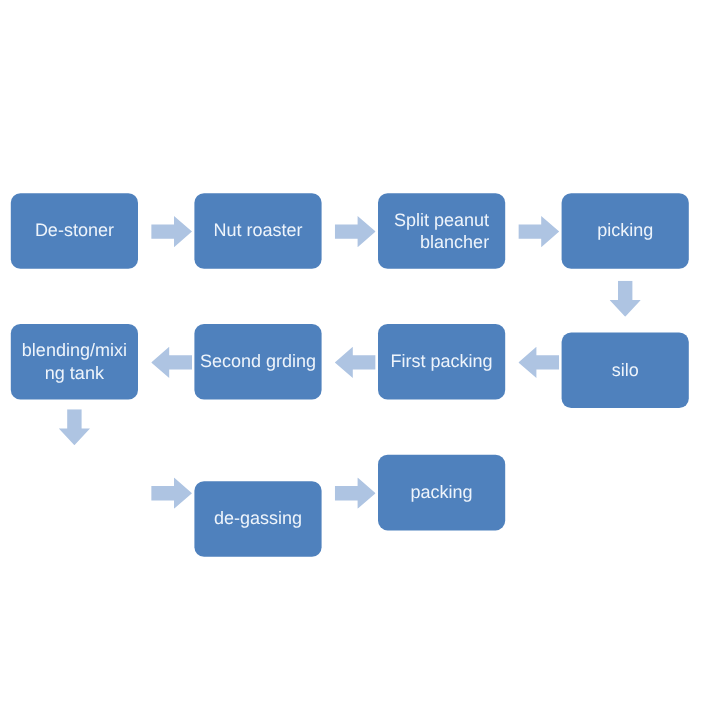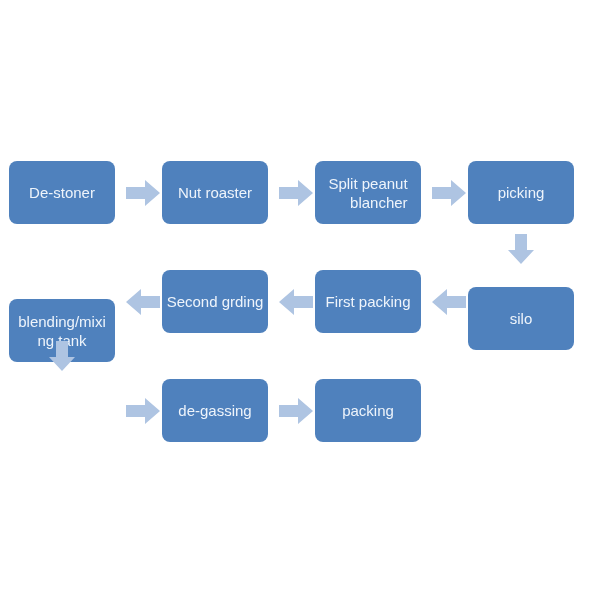--- a/index.html
+++ b/index.html
@@ -65,25 +65,25 @@
         <polygon points="0,7 19,7 19,0 34,13 19,26 19,19 0,19"></polygon>
       </svg>
   </span>
 
   <span class="arrow" style="left:508px; top:234px;">
     <svg width="26" height="30" viewBox="0 0 26 30">
         <polygon points="7,0 19,0 19,16 26,16 13,30 0,16 7,16"></polygon>
       </svg>
   </span>
 
-  <div class="node" style="left:9px;   top:270px;margin-top:29px;">blending/mixi
+  <div class="node" style="left:9px;   top:270px;">blending/mixi
 ng tank</div>
   <div class="node" style="left:162px; top:270px;text-align:right;">Second grding</div>
   <div class="node" style="left:315px; top:270px;">First packing</div>
-  <div class="node" style="left:468px; top:287px;">silo</div>
+  <div class="node" style="left:468px; top:277px;">silo</div>
 
   <span class="arrow" style="left:432px; top:289px;">
     <svg width="34" height="26" viewBox="0 0 34 26">
         <polygon points="34,7 15,7 15,0 0,13 15,26 15,19 34,19"></polygon>
       </svg>
   </span>
   <span class="arrow" style="left:279px; top:289px;">
     <svg width="34" height="26" viewBox="0 0 34 26">
         <polygon points="34,7 15,7 15,0 0,13 15,26 15,19 34,19"></polygon>
       </svg>
@@ -93,21 +93,21 @@
         <polygon points="34,7 15,7 15,0 0,13 15,26 15,19 34,19"></polygon>
       </svg>
   </span>
 
   <span class="arrow" style="left:49px; top:341px;">
     <svg width="26" height="30" viewBox="0 0 26 30">
         <polygon points="7,0 19,0 19,16 26,16 13,30 0,16 7,16"></polygon>
       </svg>
   </span>
 
-  <div class="node" style="left:162px; top:379px;">de-gassing</div>
+  <div class="node" style="left:162px; top:401px;">de-gassing</div>
   <div class="node" style="left:315px; top:379px;">packing</div>
 
   <span class="arrow" style="left:126px; top:398px;">
     <svg width="34" height="26" viewBox="0 0 34 26">
         <polygon points="0,7 19,7 19,0 34,13 19,26 19,19 0,19"></polygon>
       </svg>
   </span>
   <span class="arrow" style="left:279px; top:398px;">
     <svg width="34" height="26" viewBox="0 0 34 26">
         <polygon points="0,7 19,7 19,0 34,13 19,26 19,19 0,19"></polygon>

